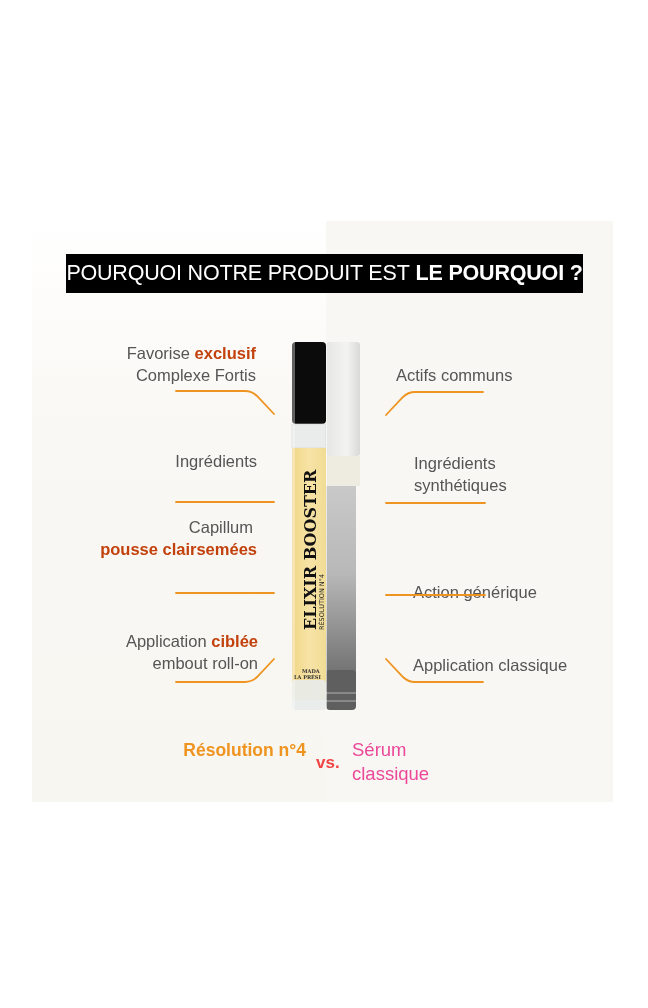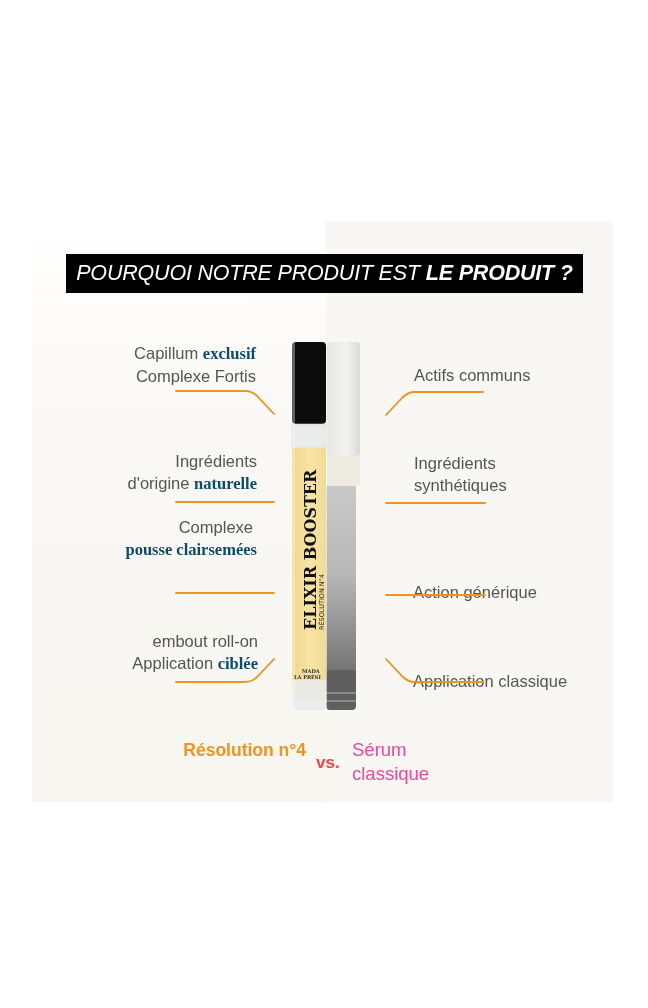--- a/index.html
+++ b/index.html
@@ -11,80 +11,79 @@
     position:absolute; left:32px; top:221px; width:581px; height:581px;
     background:linear-gradient(180deg,#ffffff 0%,#faf8f4 35%,#f8f6f1 100%);
   }
   .panel-right {
     position:absolute; left:326px; top:221px; width:287px; height:581px;
     background:#f8f7f3;
   }
   .headline {
     position:absolute; left:66px; top:254px; width:517px; height:39px;
     background:#000; color:#fff; display:flex; align-items:center; justify-content:center;
-    font-size:21.5px; letter-spacing:-0.2px; white-space:nowrap;font-style:italic;
+    font-size:21.5px; letter-spacing:-0.2px; white-space:nowrap;
   }
   .headline b { font-weight:700; margin-left:6px; }
 
   .feat { position:absolute; color:#555555; font-size:16.5px; line-height:22px; }
-  .feat b { color:#0c4a6e; font-weight:700;font-family:Liberation Serif, serif; }
+  .feat b { color:#c2410c; font-weight:700; }
   .feat.left { text-align:right; }
   .feat.right { text-align:left; }
 
   svg.lines { position:absolute; left:0; top:0; width:648px; height:1008px; pointer-events:none; }
 
   .bottle-wrap { position:absolute; left:290px; top:340px; width:72px; height:380px; }
 
   .caption-left { position:absolute; right:342px; top:738px; text-align:right; color:#ef9420; font-size:17.5px; line-height:24px; }
   .caption-left .t1 { font-weight:700; }
   .caption-vs { position:absolute; left:316px; top:753px; font-weight:700; font-size:17px; color:#ef4444; }
   .caption-right { position:absolute; left:352px; top:738px; color:#ec4899; font-size:18.5px; line-height:24px; }
 </style>
 </head>
 <body>
 
 <div class="panel"></div>
 <div class="panel-right"></div>
 
 <div class="headline">
   <span>POURQUOI NOTRE PRODUIT EST</span>
-  <b>LE PRODUIT ?</b>
+  <b>LE POURQUOI ?</b>
 </div>
 
 <div class="feat left" style="right:392px; top:342px;">
-  <div><span>Capillum </span><b>exclusif</b></div>
+  <div><span>Favorise </span><b>exclusif</b></div>
   <div><span>Complexe Fortis</span></div>
 </div>
 
 <div class="feat left" style="right:391px; top:450px;">
   <div><span>Ingrédients</span></div>
-  <div><span>d'origine </span><b>naturelle</b></div>
 </div>
 
 <div class="feat left" style="right:391px; top:516px;">
-  <div style="padding-right:4px;"><span>Complexe</span></div>
+  <div style="padding-right:4px;"><span>Capillum</span></div>
   <div><b>pousse clairsemées</b></div>
 </div>
 
 <div class="feat left" style="right:390px; top:630px;">
+  <div><span>Application </span><b>ciblée</b></div>
   <div><span>embout roll-on</span></div>
-  <div><span>Application </span><b>ciblée</b></div>
 </div>
 
-<div class="feat right" style="left:414px; top:364px;">
+<div class="feat right" style="left:396px; top:364px;">
   <div>Actifs communs</div>
 </div>
 <div class="feat right" style="left:414px; top:452px;">
   <div>Ingrédients</div>
   <div>synthétiques</div>
 </div>
 <div class="feat right" style="left:413px; top:568px;margin-top:13px;">
   <div>Action générique</div>
 </div>
-<div class="feat right" style="left:413px; top:670px;">
+<div class="feat right" style="left:413px; top:654px;">
   <div>Application classique</div>
 </div>
 
 <svg class="lines">
   <g fill="none" stroke="#ef9420" stroke-width="1.8" stroke-linecap="round">
 
     <path d="M176 391 L245 391 Q252 391 257 396 L274 414"></path>
 
     <path d="M176 502 L274 502"></path>
 

